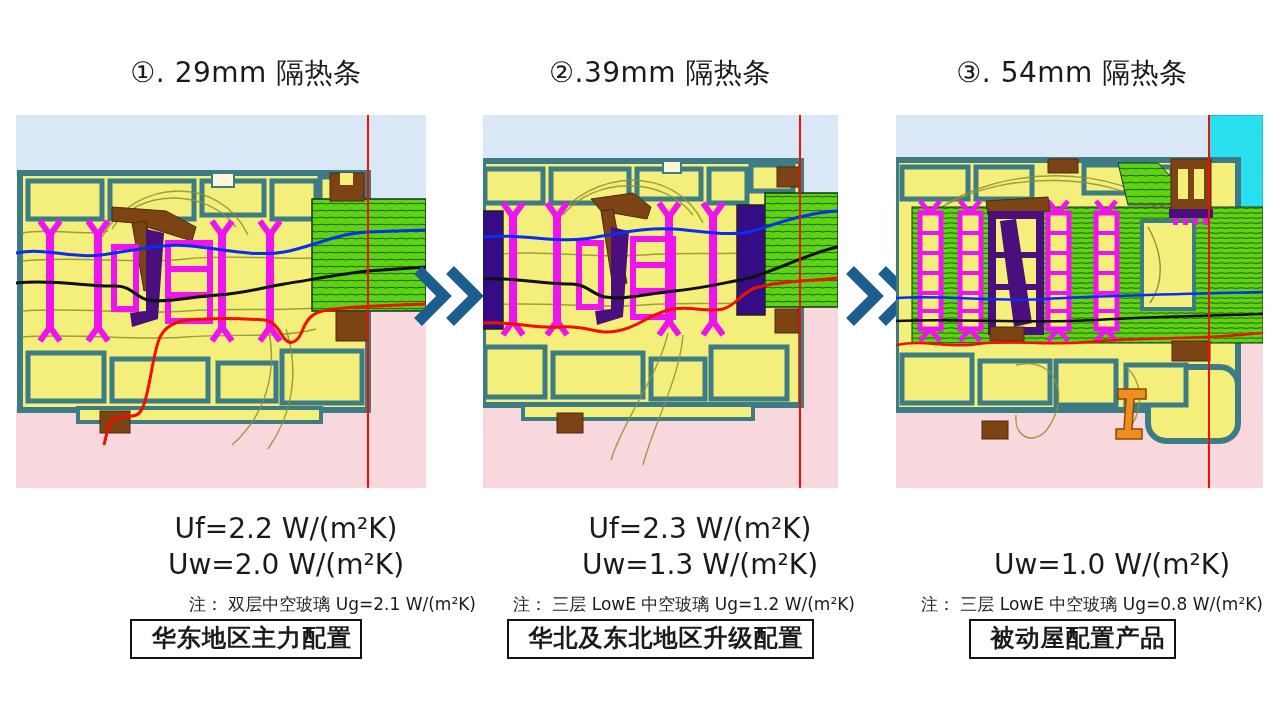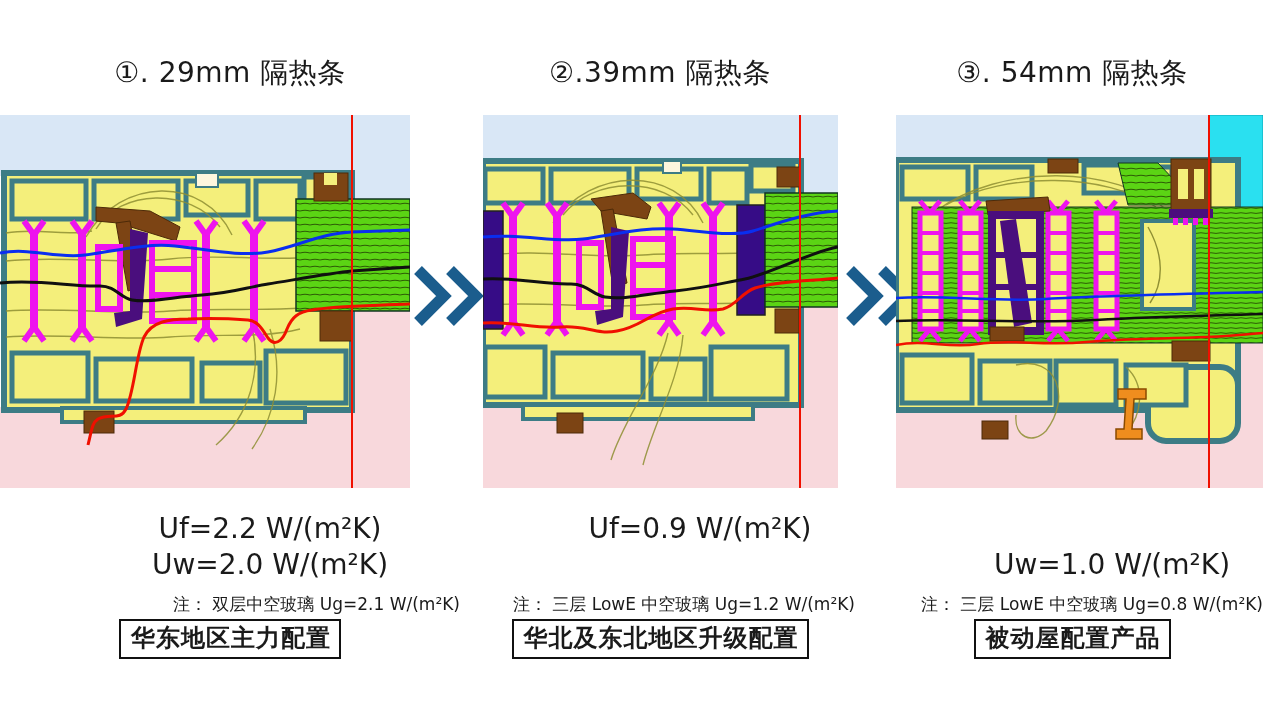--- a/index.html
+++ b/index.html
@@ -1,35 +1,35 @@
 <!DOCTYPE html>
 <html style="--bg-blue: #d9e7f6; --bg-pink: #f8d8dc; --frame-yellow: #f4ef7b; --frame-teal: #3d7c85; --magenta: #ee14ee; --purple-dark: #4a0e7d; --indigo: #360c86; --brown: #7c4414; --glass-green: #5bd414; --glass-stripe: #2d5b05; --cyan: #2ae0f0; --orange: #ef8d1e; --iso-red: #f01000; --iso-blue: #0a2ef0; --iso-black: #101010; --contour: #8f8f33; --arrow-blue: #1b5d8d; --text: #1a1a1a;"><head>
 <meta charset="utf-8">
 <style>
   html,body{margin:0;padding:0;}
   body{
     width:1280px;height:720px;background:#ffffff;overflow:hidden;position:relative;
     font-family:"DejaVu Sans","Liberation Sans",sans-serif;color:var(--text,#1a1a1a);
   }
   .col{position:absolute;top:0;height:720px;}
-  #col1{left:0;width:460px;}
+  #col1{left:16px;width:460px;}
   #col2{left:465px;width:390px;}
   #col3{left:881px;width:382px;}
   .title{position:absolute;top:54px;left:0;width:100%;text-align:center;
          font-size:28px;letter-spacing:.5px;white-space:nowrap;}
   .diagram{position:absolute;top:115px;height:373px;display:block;}
   #col1 .diagram{left:0;width:410px;}
   #col2 .diagram{left:18px;width:355px;}
   #col3 .diagram{left:15px;width:367px;}
   .uval{position:absolute;left:0;width:100%;text-align:center;font-size:28px;white-space:nowrap;padding-left:40px;}
   .uf{top:512px;} .uw{top:548px;}
   .note{position:absolute;top:593px;left:0;width:100%;text-align:right;
         font-size:17px;white-space:nowrap;}
   .tag-wrap{position:absolute;top:619px;left:0;width:100%;text-align:center;}
-  .tag{display:inline-block;border:2px solid #111;padding:1px 8px 3px 10px;
+  .tag{display:inline-block;border:2px solid #111;padding:1px 8px 3px 20px;
        font-size:24px;font-weight:bold;letter-spacing:1px;white-space:nowrap;}
   .arrow{position:absolute;top:265px;width:72px;height:62px;}
   #arrow1{left:412px;} #arrow2{left:844px;}
   .arrow polyline{fill:none;stroke:var(--arrow-blue,#1b5d8d);stroke-width:11;}
   svg .frame{fill:var(--frame-yellow,#f4ef7b);stroke:var(--frame-teal,#3d7c85);}
 </style>
 </head>
 <body>
 
 <svg style="position:absolute;width:0;height:0" aria-hidden="true">
@@ -185,21 +185,22 @@
       <path d="M150,150 h40 M150,176 h40"></path>
       <rect x="96" y="128" width="22" height="64"></rect>
     </g>
 
     <path d="M0,122 C40,118 70,128 100,124 S160,112 190,114 S250,122 270,116 S320,98 355,96" fill="none" stroke="var(--iso-blue)" stroke-width="3"></path>
     <path d="M0,164 C36,162 60,170 88,169 C104,169 110,180 122,182 C142,185 162,179 192,176 S240,168 262,164 S330,136 355,132" fill="none" stroke="var(--iso-black)" stroke-width="3"></path>
     <path d="M0,208 C30,206 50,214 78,212 C104,210 112,220 134,216 C158,212 166,198 190,194 C212,191 222,198 240,194 C254,190 258,178 272,173 C292,166 330,166 355,163" fill="none" stroke="var(--iso-red)" stroke-width="3"></path>
     <line x1="317" y1="0" x2="317" y2="373" stroke="var(--iso-red)" stroke-width="2"></line>
   </svg>
 
-  <div class="uval uf">Uf=0.9 W/(m²K)</div>
+  <div class="uval uf">Uf=2.3 W/(m²K)</div>
+  <div class="uval uw">Uw=1.3 W/(m²K)</div>
   <div class="note">注： 三层 LowE 中空玻璃 Ug=1.2 W/(m²K)</div>
   <div class="tag-wrap"><span class="tag">华北及东北地区升级配置</span></div>
 </section>
 
 <svg class="arrow" id="arrow2" viewBox="0 0 72 62">
   <polyline points="6,5 32,31 6,57"></polyline>
   <polyline points="38,5 64,31 38,57"></polyline>
 </svg>
 
 <section class="col" id="col3">

